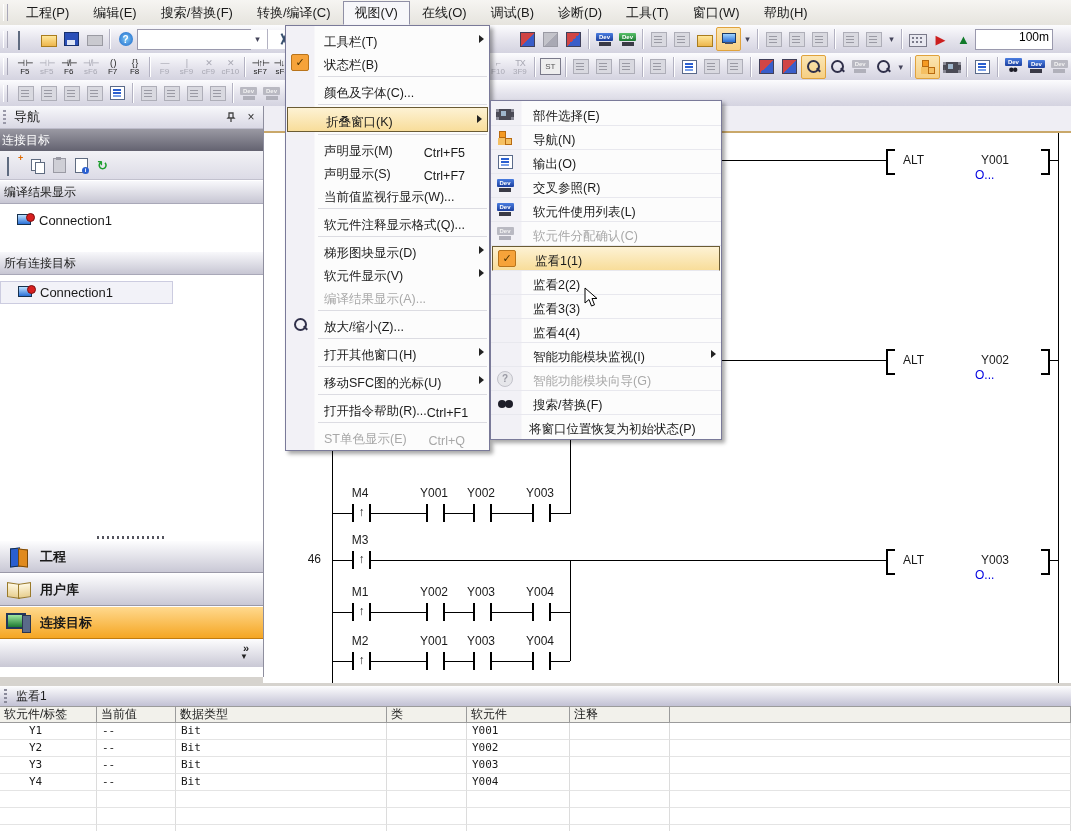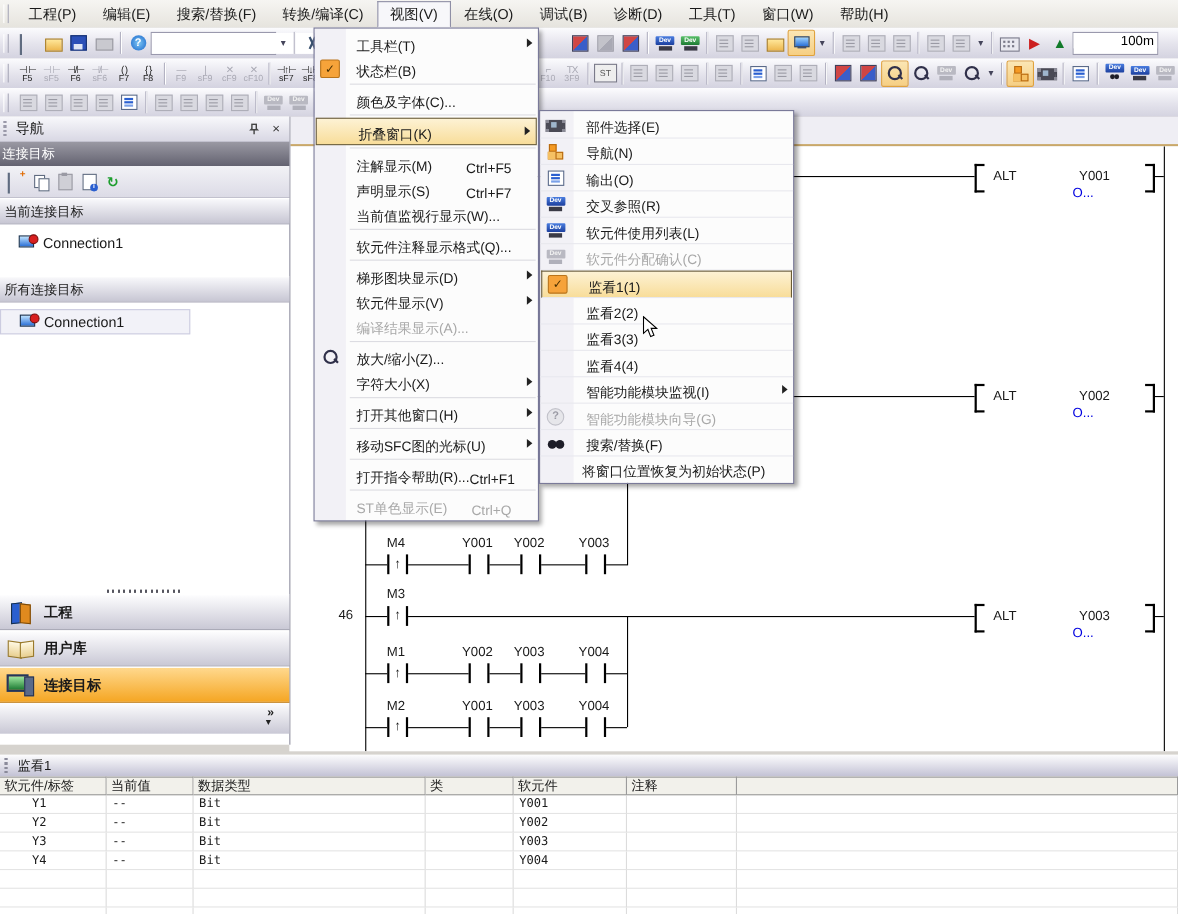--- a/index.html
+++ b/index.html
@@ -535,21 +535,21 @@
     <div class="darkbar">
       <span>连接目标</span>
     </div>
     <div class="npicons">
       <span class="ic"><span class="page"></span><span class="plus">+</span></span>
       <span class="copy2"></span>
       <span class="pasteico"></span>
       <span class="infoico"></span>
       <span class="refr">↻</span>
     </div>
-    <div class="sechead">当前连接目标</div>
+    <div class="sechead">编译结果显示</div>
     <div style="height:6px"></div>
     <div class="citem">
       <span class="conn"></span>
       <span>Connection1</span>
     </div>
     <div style="height:20px"></div>
     <div class="sechead">所有连接目标</div>
     <div style="height:6px"></div>
     <div class="citem sel">
       <span class="conn"></span>
@@ -675,21 +675,21 @@
     </div>
     <div class="msep"></div>
     <div class="mi hlrow" style="margin:0 1px">
       <span class="mico"></span>
         <span class="lab">折叠窗口(K)</span>
         <span class="subarr"></span>
     </div>
     <div class="msep"></div>
     <div class="mi">
       <span class="mico"></span>
-        <span class="lab">注解显示(M)</span>
+        <span class="lab">声明显示(M)</span>
         <span class="key">Ctrl+F5</span>
     </div>
     <div class="mi">
       <span class="mico"></span>
         <span class="lab">声明显示(S)</span>
         <span class="key">Ctrl+F7</span>
     </div>
     <div class="mi">
       <span class="mico"></span>
         <span class="lab">当前值监视行显示(W)...</span>
@@ -713,25 +713,20 @@
     <div class="mi dis">
       <span class="mico"></span>
         <span class="lab">编译结果显示(A)...</span>
     </div>
     <div class="msep"></div>
     <div class="mi">
       <span class="mico">
           <span class="mag"></span>
         </span>
       <span class="lab">放大/缩小(Z)...</span>
-    </div>
-    <div class="mi">
-      <span class="mico"></span>
-        <span class="lab">字符大小(X)</span>
-        <span class="subarr"></span>
     </div>
     <div class="msep"></div>
     <div class="mi">
       <span class="mico"></span>
         <span class="lab">打开其他窗口(H)</span>
         <span class="subarr"></span>
     </div>
     <div class="msep"></div>
     <div class="mi">
       <span class="mico"></span>

